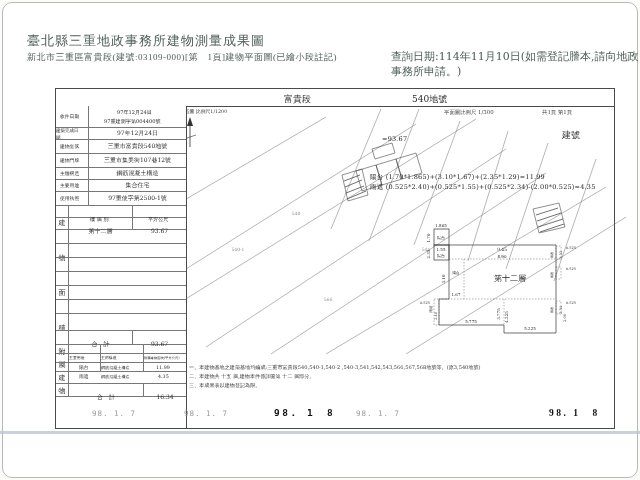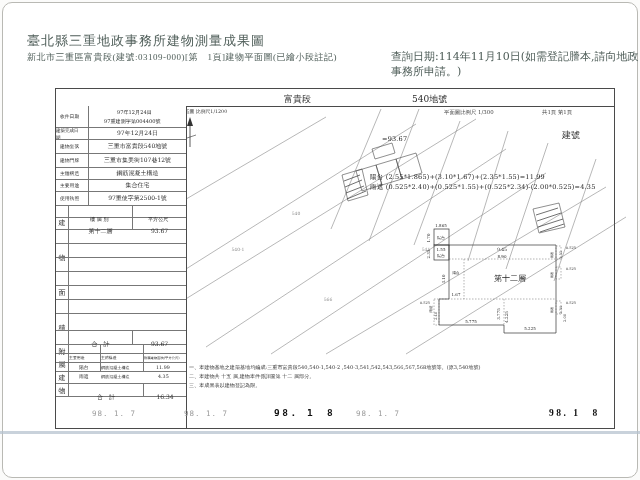--- a/index.html
+++ b/index.html
@@ -85,21 +85,21 @@
     <g font-size="4.5" fill="#8d8d8d" text-anchor="middle">
       <text x="120" y="106">540</text>
       <text x="62" y="142">540-1</text>
       <text x="250" y="142">541</text>
       <text x="152" y="192">566</text>
     </g>
   </svg>
   <div class="abs" style="left:124px;top:18px;font-size:6px;color:#333;"><span class="sm" style="transform:scale(.8);">位置圖 比例尺1/1200</span></div>
 
   <div class="abs formula" style="left:326px;top:46px;">=93.67</div>
-  <div class="abs formula" style="left:314px;top:84px;">陽台 (2.55*1.865)+(3.10*1.67)+(2.35*1.55)=11.99</div>
+  <div class="abs formula" style="left:314px;top:84px;">陽台 (1.70*1.865)+(3.10*1.67)+(2.35*1.29)=11.99</div>
   <div class="abs formula" style="left:314px;top:94px;">雨遮 (0.525*2.40)+(0.525*1.55)+(0.525*2.34)-(2.00*0.525)=4.35</div>
 
   <div class="abs left-table">
     <div class="row" style="top:0;height:22px;">
       <div class="lab">
           <span class="sm t6" style="transform:scale(.8);">收件日期</span>
         </div>
       <div class="val">
           <span class="sm t6" style="transform:scale(.85);">97年12月24日</span>
           <span class="sm t6" style="transform:scale(.85);">97重建測字第004400號</span>

